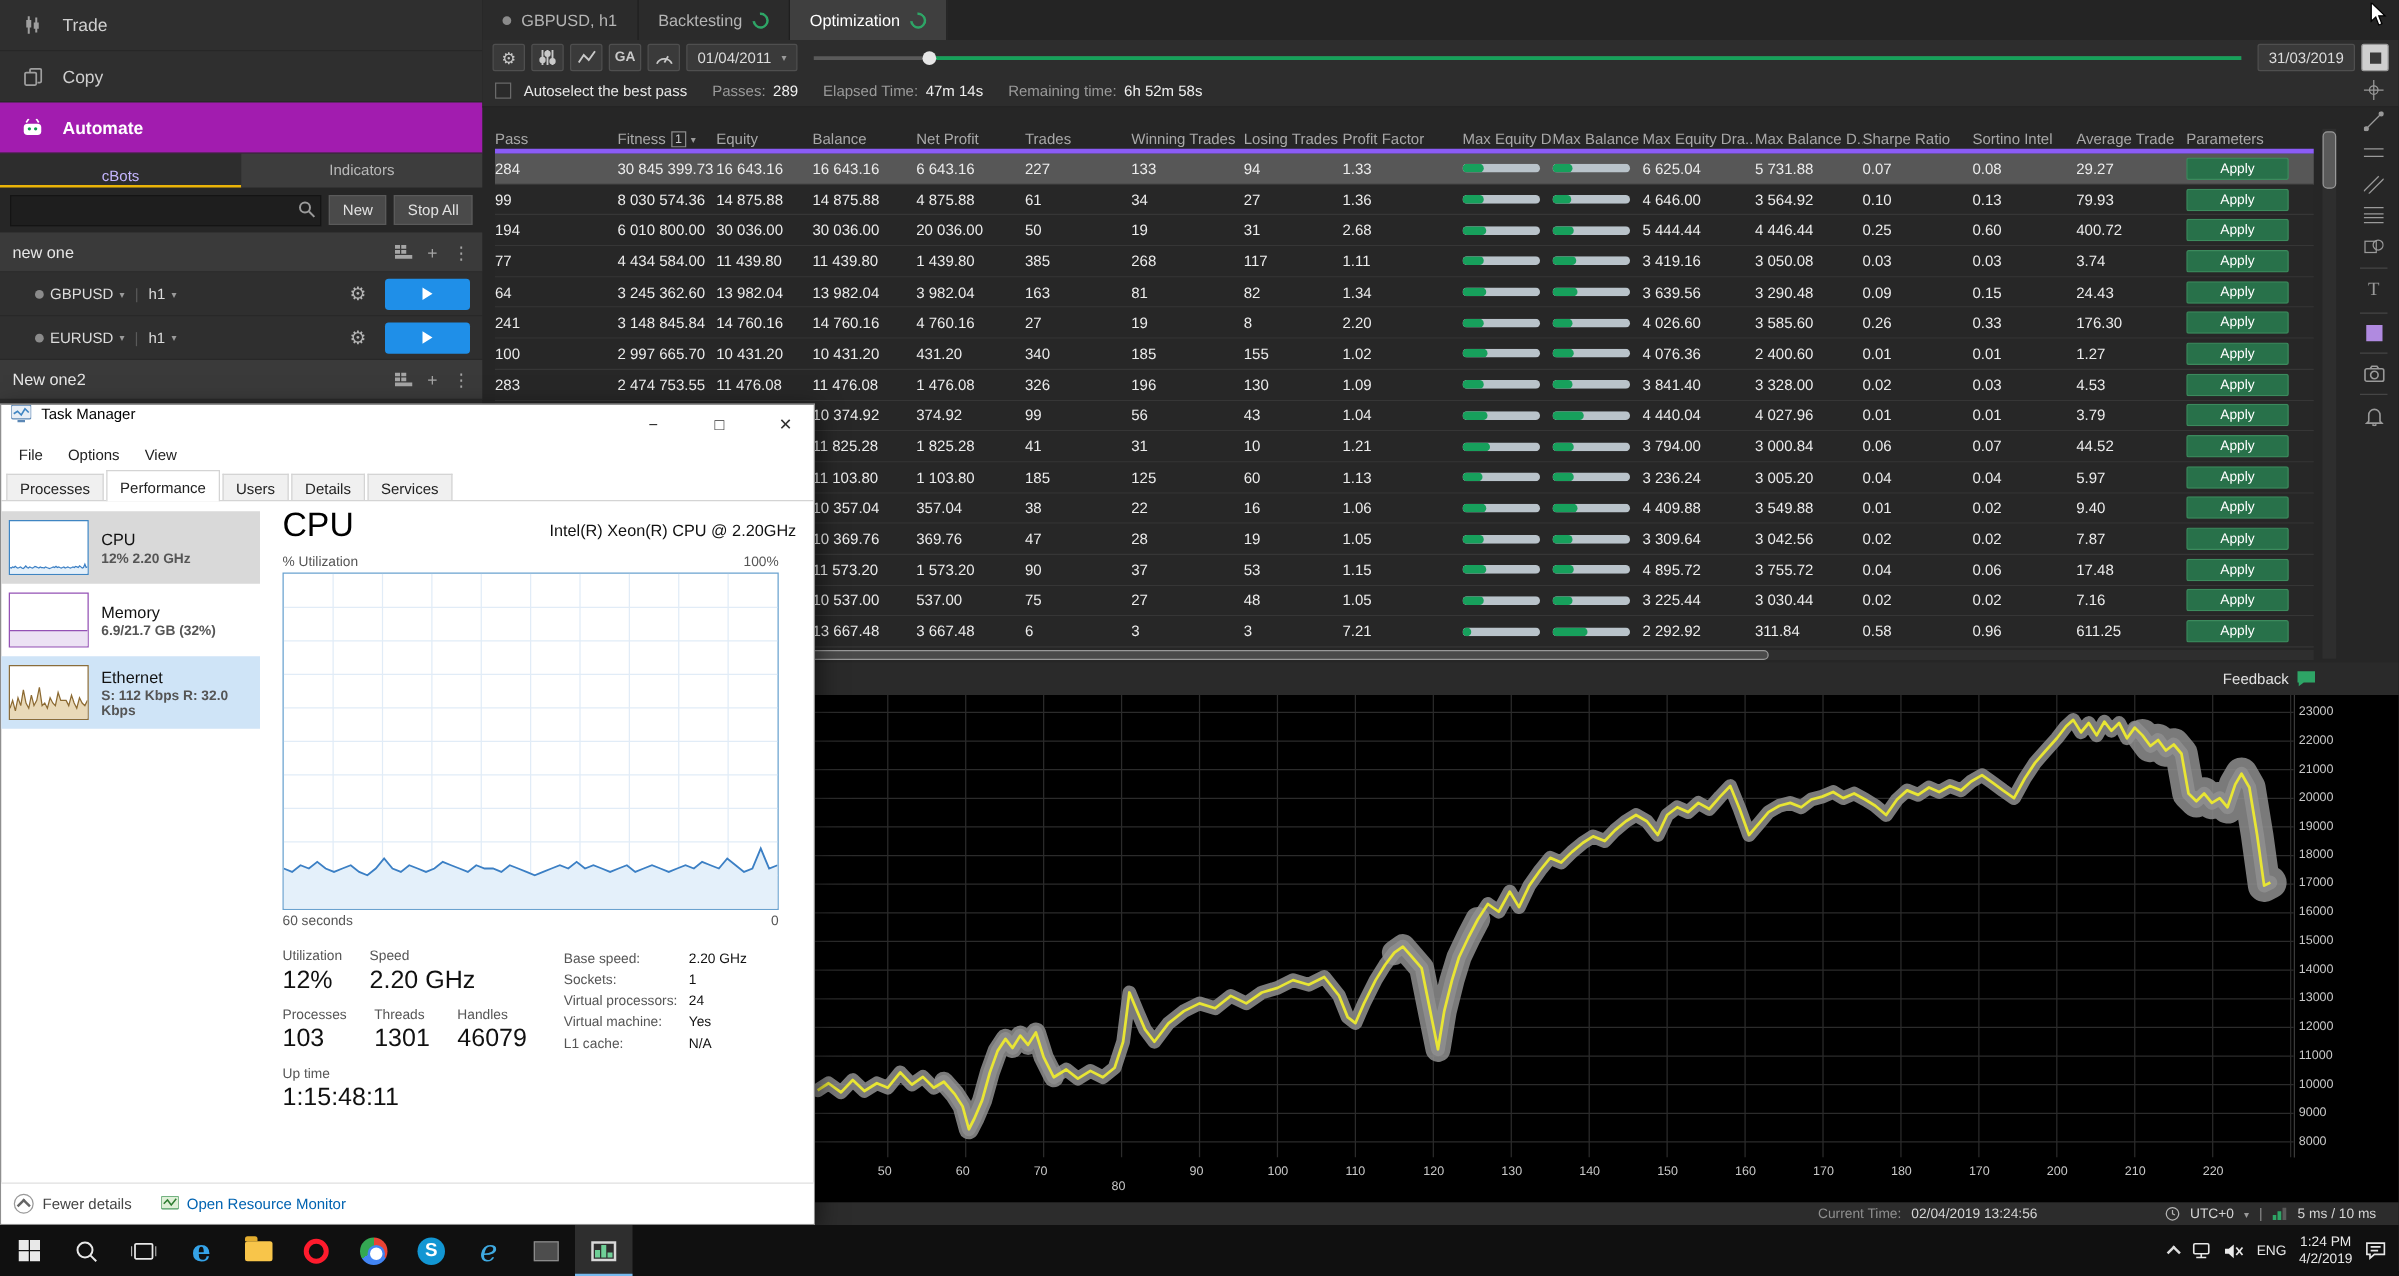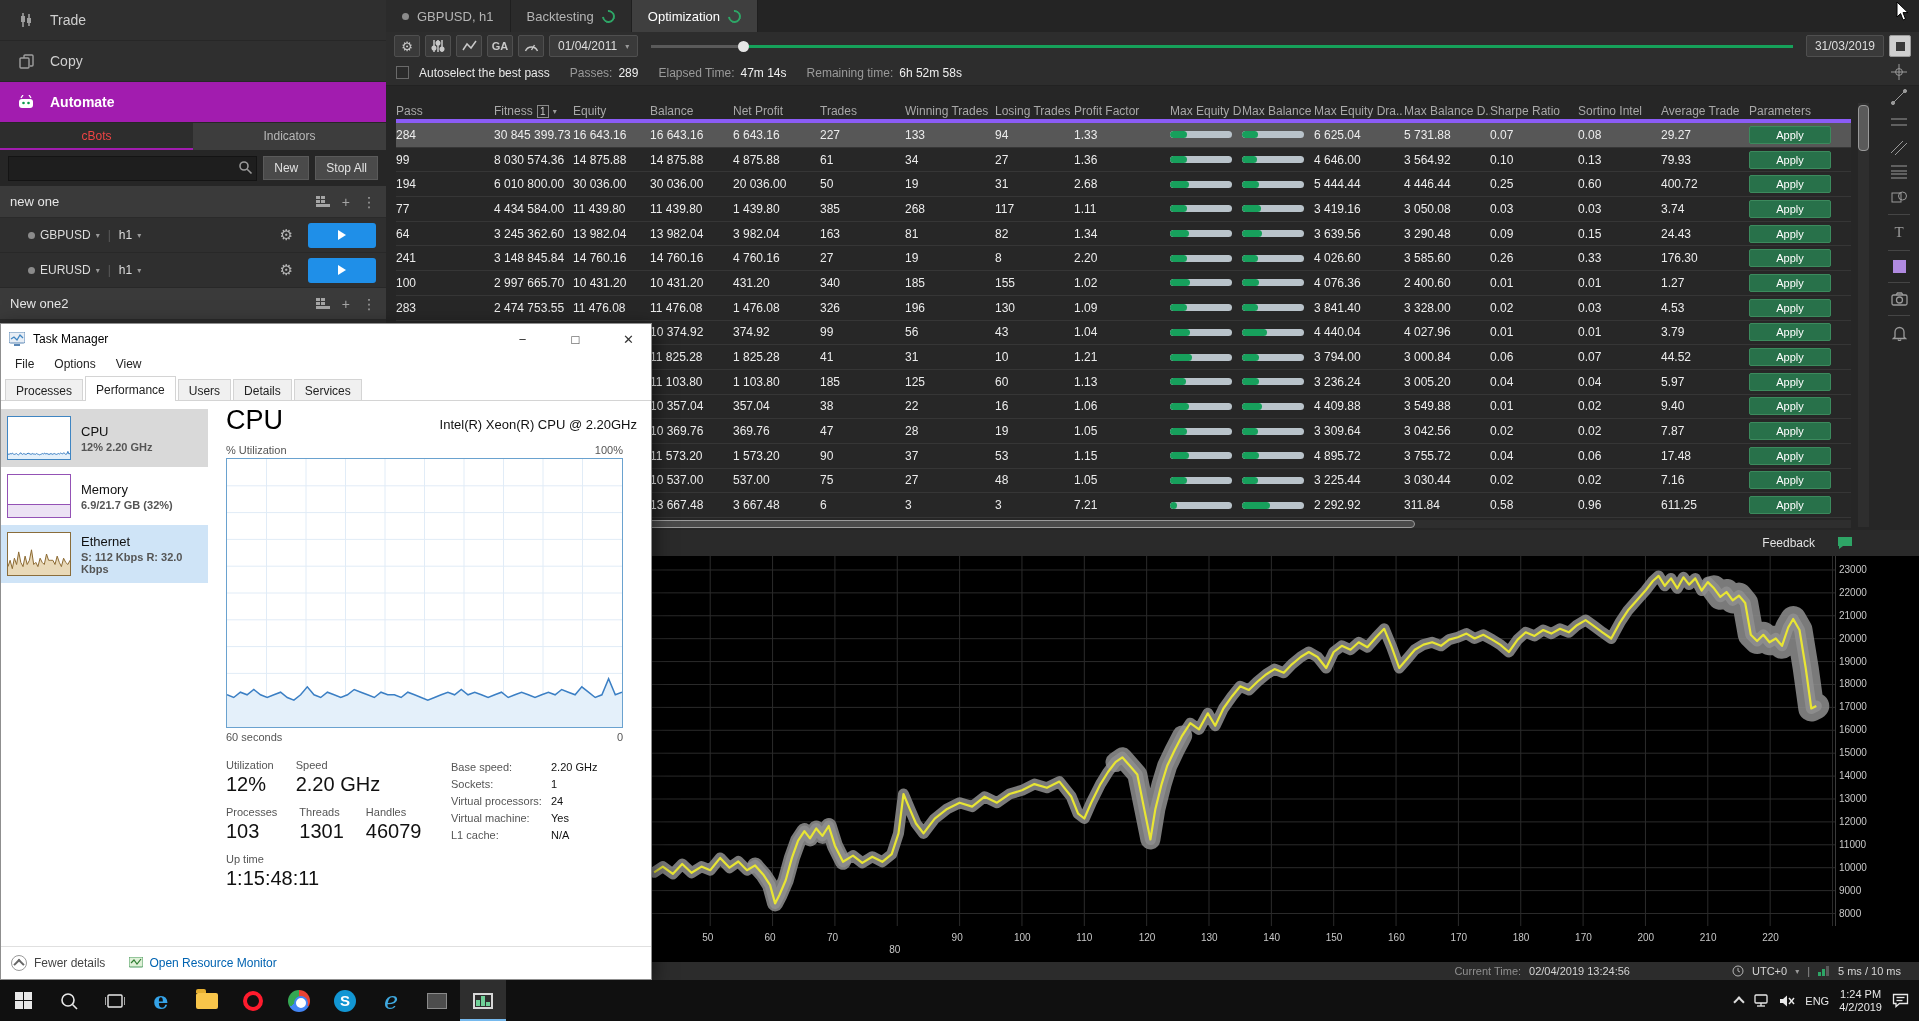--- a/index.html
+++ b/index.html
@@ -10,21 +10,21 @@
   
   #left-panel { position:absolute; left:0; top:0; width:386px; height:980px; background:#2d2d2d; z-index:1; }
   .nav-row { height:41px; display:flex; align-items:center; gap:14px; padding-left:16px;
              background:#2f2f2f; border-bottom:1px solid #272727; color:#cfcfcf; font-size:14px; }
   .nav-row .nav-ic { width:20px; display:flex; justify-content:center; color:#9f9f9f; }
   .nav-row.automate { background:#a21caf; color:#fff; font-weight:bold; }
   .nav-row.automate .nav-ic { color:#fff; }
   #panel-tabs { height:27px; display:flex; }
   .ptab { flex:1; display:flex; align-items:center; justify-content:center; font-size:12px; color:#b9b9b9;
           background:#3d3d3d; border-bottom:2px solid transparent; }
-  .ptab.active { background:#2d2d2d; color:#ef4444; border-bottom:2px solid #a21caf; }
+  .ptab.active { background:#2d2d2d; color:#c4b5fd; border-bottom:2px solid #eab308;align-items:flex-end; }
   #search-row { height:36px; display:flex; align-items:center; gap:6px; padding:0 8px; background:#262626; }
   #bot-search { flex:1; height:25px; background:#1e1e1e; border:1px solid #141414; color:#ddd;
                 padding:0 26px 0 8px; font-size:12px; }
   #search-mag { position:absolute; left:238px; width:16px; height:16px; }
   .small-btn { height:24px; padding:0 10px; background:#4a4a4a; border:1px solid #5a5a5a; color:#e2e2e2;
                font-size:12px; display:flex; align-items:center; }
   .group-hdr { height:32px; background:#3a3a3a; border-bottom:1px solid #2a2a2a; display:flex; align-items:center;
                padding:0 10px; color:#e6e6e6; font-size:13px; }
   .group-hdr .sp { flex:1; }
   .ghi { color:#a5a5a5; font-size:14px; margin-left:12px; display:flex; align-items:center; }
@@ -83,21 +83,21 @@
   #hscroll { position:absolute; left:10px; top:520px; width:1455px; height:8px; background:#2e2e2e; }
   #hscroll .thumb { width:70%; height:100%; background:#4a4a4a; border-radius:4px; }
   #vscroll { position:absolute; left:1472px; top:103px; width:11px; height:424px; background:#2e2e2e; }
   #vscroll .thumb { margin-top:2px; width:100%; height:46px; background:#5a5a5a; border-radius:4px; }
 
   
   #params-bar { position:absolute; left:0; top:530px; width:100%; height:26px; background:#2a2a2a;
                 display:flex; align-items:center; padding:0 10px; }
   #params-tab { height:21px; padding:0 12px; background:#3f3f3f; color:#cfcfcf; font-size:12px;
                 display:flex; align-items:center; }
-  #feedback { margin-left:auto; margin-right:56px; display:flex; align-items:center; gap:22px;
+  #feedback { margin-left:auto; margin-right:56px; display:flex; align-items:center; gap:6px;
               color:#e2e2e2; font-size:12px; }
 
   
   #chart-region { position:absolute; left:0; top:556px; width:1533px; height:406px; background:#000; }
   #equity-chart { position:absolute; left:0; top:0; }
   #x-labels { position:absolute; left:0; top:372px; width:1449px; height:20px; }
   #x-labels div { position:absolute; color:#c8c8c8; font-size:10px; }
   #y-axis { position:absolute; left:1449px; top:0; width:84px; height:370px; border-left:1px solid #3a3a3a; }
   #y-axis div { position:absolute; left:3px; color:#c8c8c8; font-size:10px; }
 
@@ -111,21 +111,21 @@
   
   #tool-strip { position:absolute; right:2px; top:64px; width:36px; display:flex; flex-direction:column;
                 align-items:center; gap:9px; color:#9a9a9a; }
   .strip-div { width:22px; height:1px; background:#454545; }
   .swatch { width:13px; height:13px; background:#b08ae0; }
 
   
   #taskmgr { position:absolute; left:0; top:323px; width:652px; height:657px; background:#fff;
              border:1px solid #8f8f8f; box-shadow:2px 4px 18px rgba(0,0,0,.55); z-index:5;
              color:#000; }
-  #tm-titlebar { height:30px; display:flex; align-items:center; gap:8px; padding-left:8px; }
+  #tm-titlebar { height:30px; display:flex; align-items:flex-start; gap:8px; padding-left:8px; }
   #tm-titlebar .t { font-size:12px; color:#000; flex:1; }
   .tm-winbtn { width:45px; height:30px; display:flex; align-items:center; justify-content:center;
                font-size:13px; color:#333; }
   #tm-menubar { height:22px; display:flex; gap:4px; padding-left:6px; font-size:12px; color:#222; }
   #tm-menubar div { padding:3px 8px; }
   #tm-tabs { height:25px; display:flex; align-items:flex-end; padding-left:4px; border-bottom:1px solid #d4d4d4; }
   .tm-tab { padding:4px 10px; font-size:12px; color:#222; background:#f0f0f0; border:1px solid #d4d4d4;
             border-bottom:none; margin-right:2px; height:21px; }
   .tm-tab.active { background:#fff; height:25px; position:relative; top:1px; padding-top:6px; }
   #tm-body { display:flex; height:560px; }

